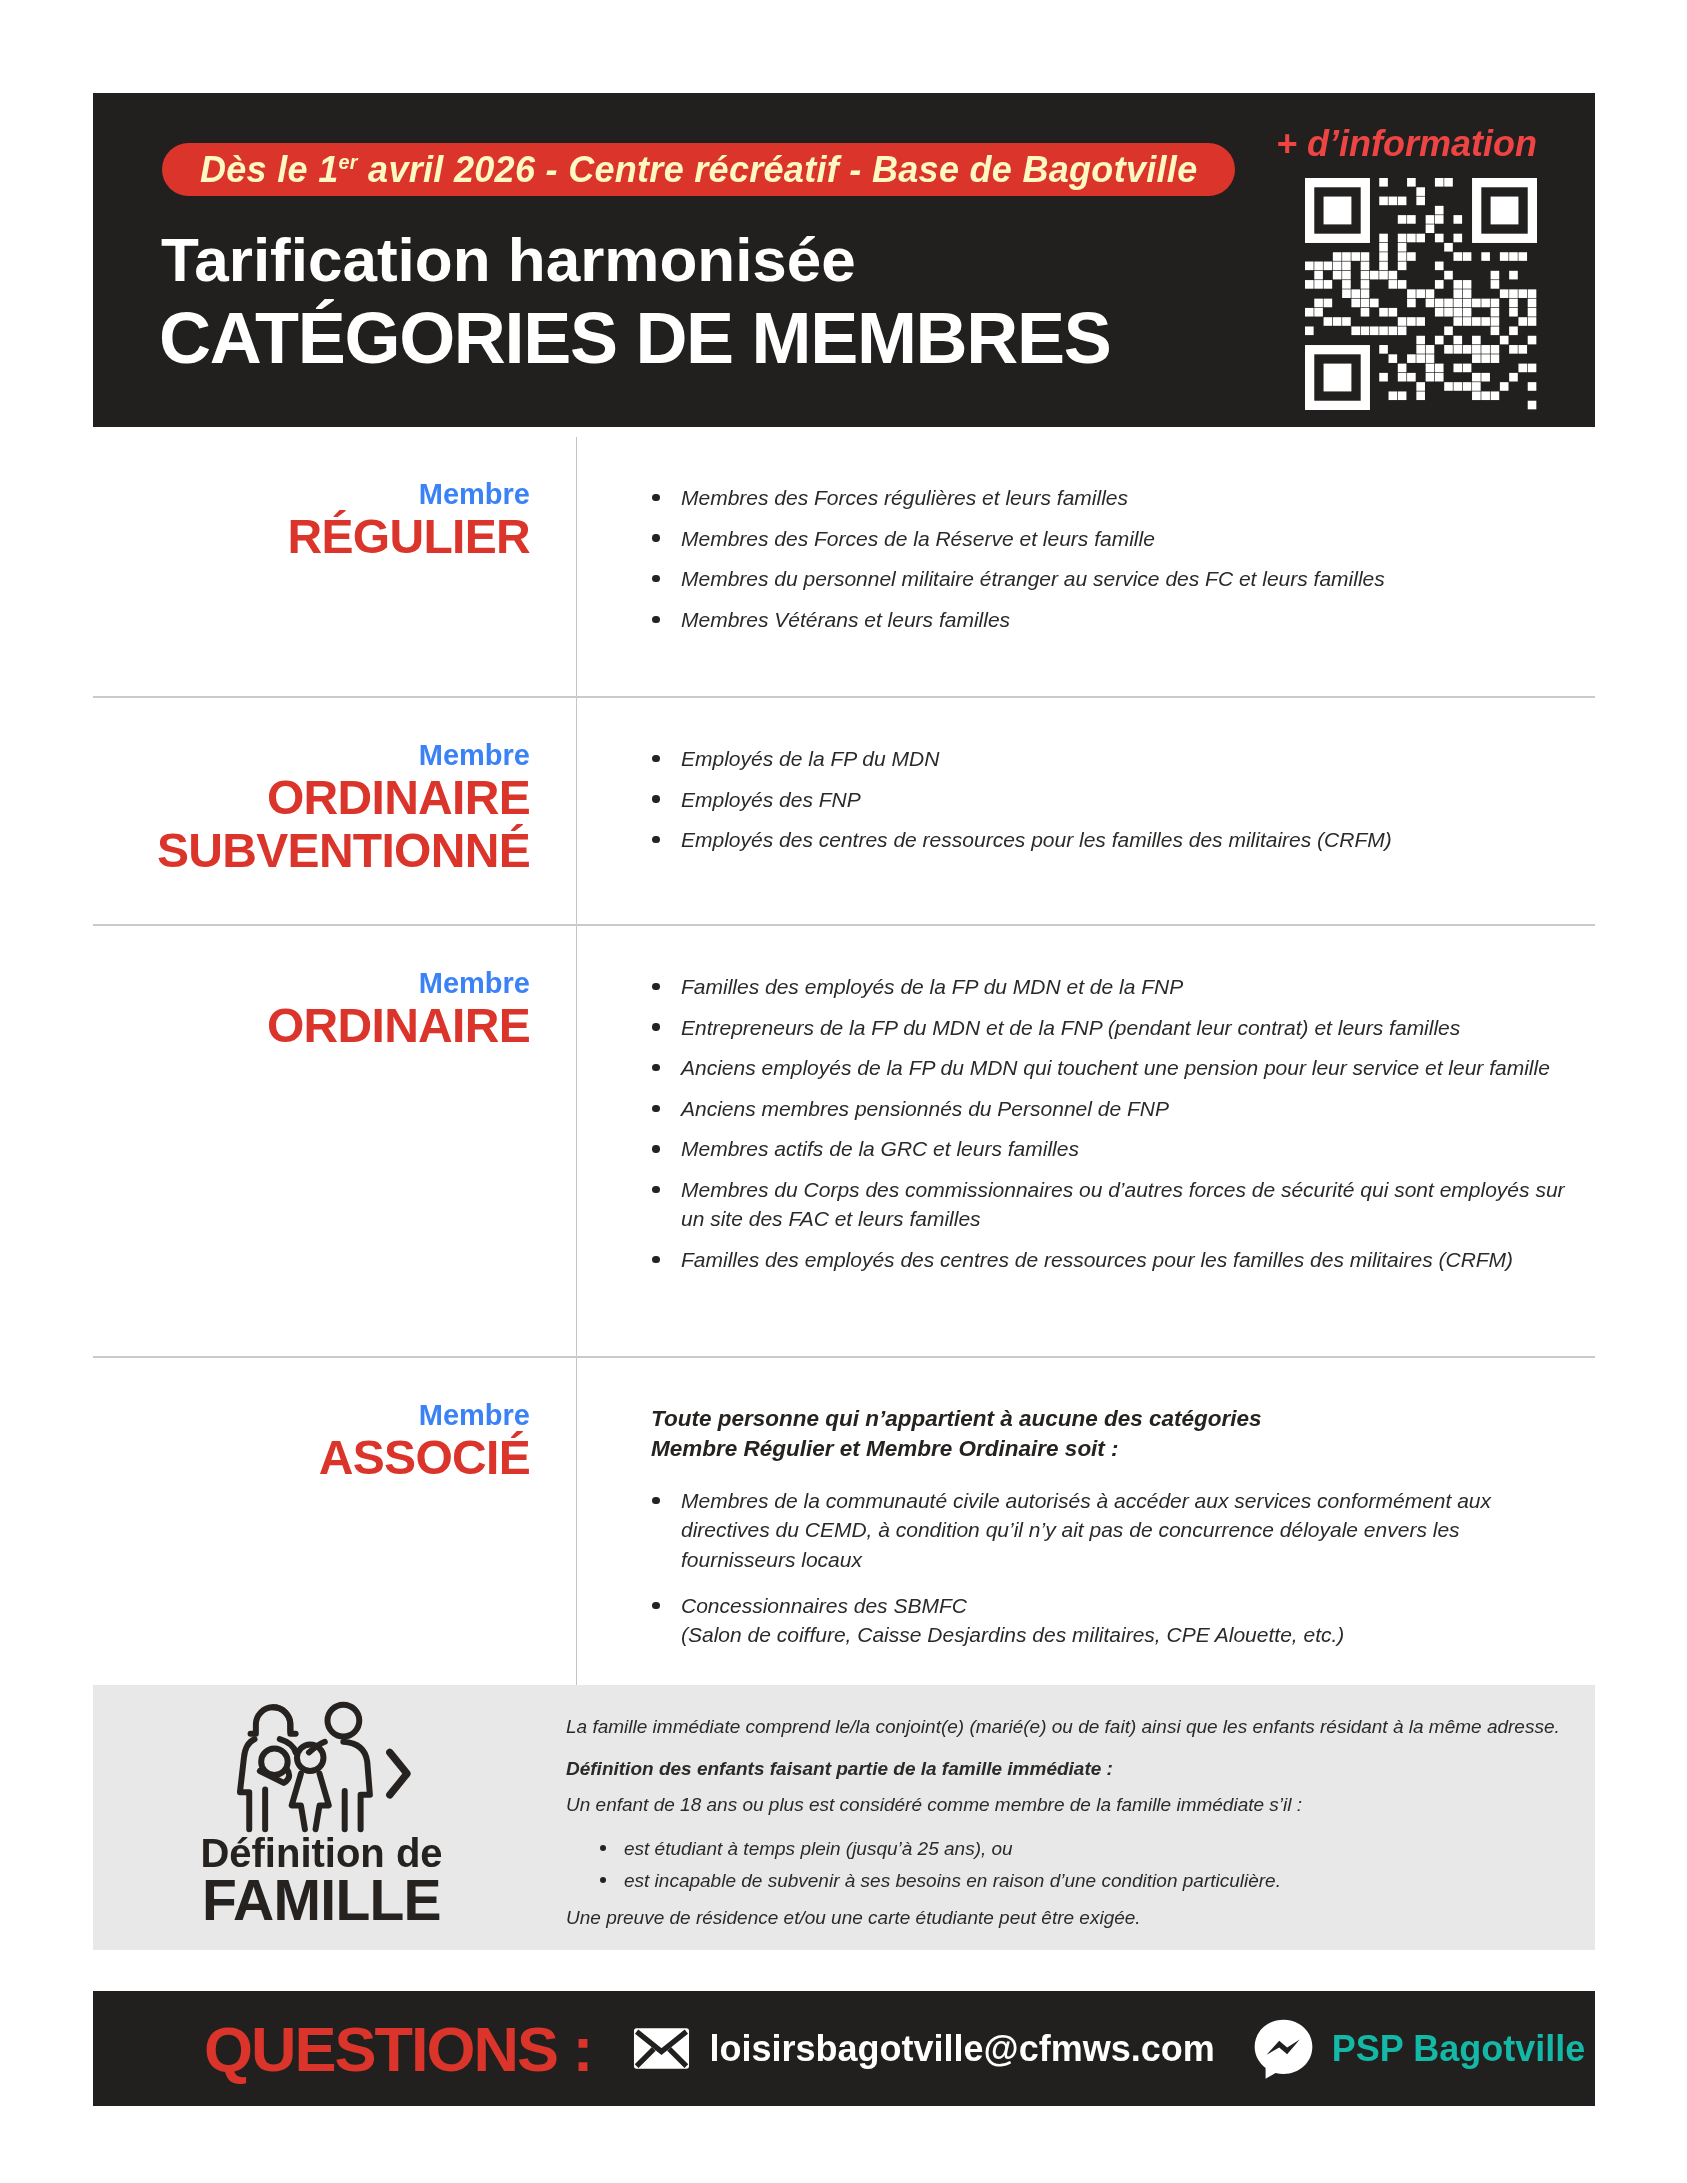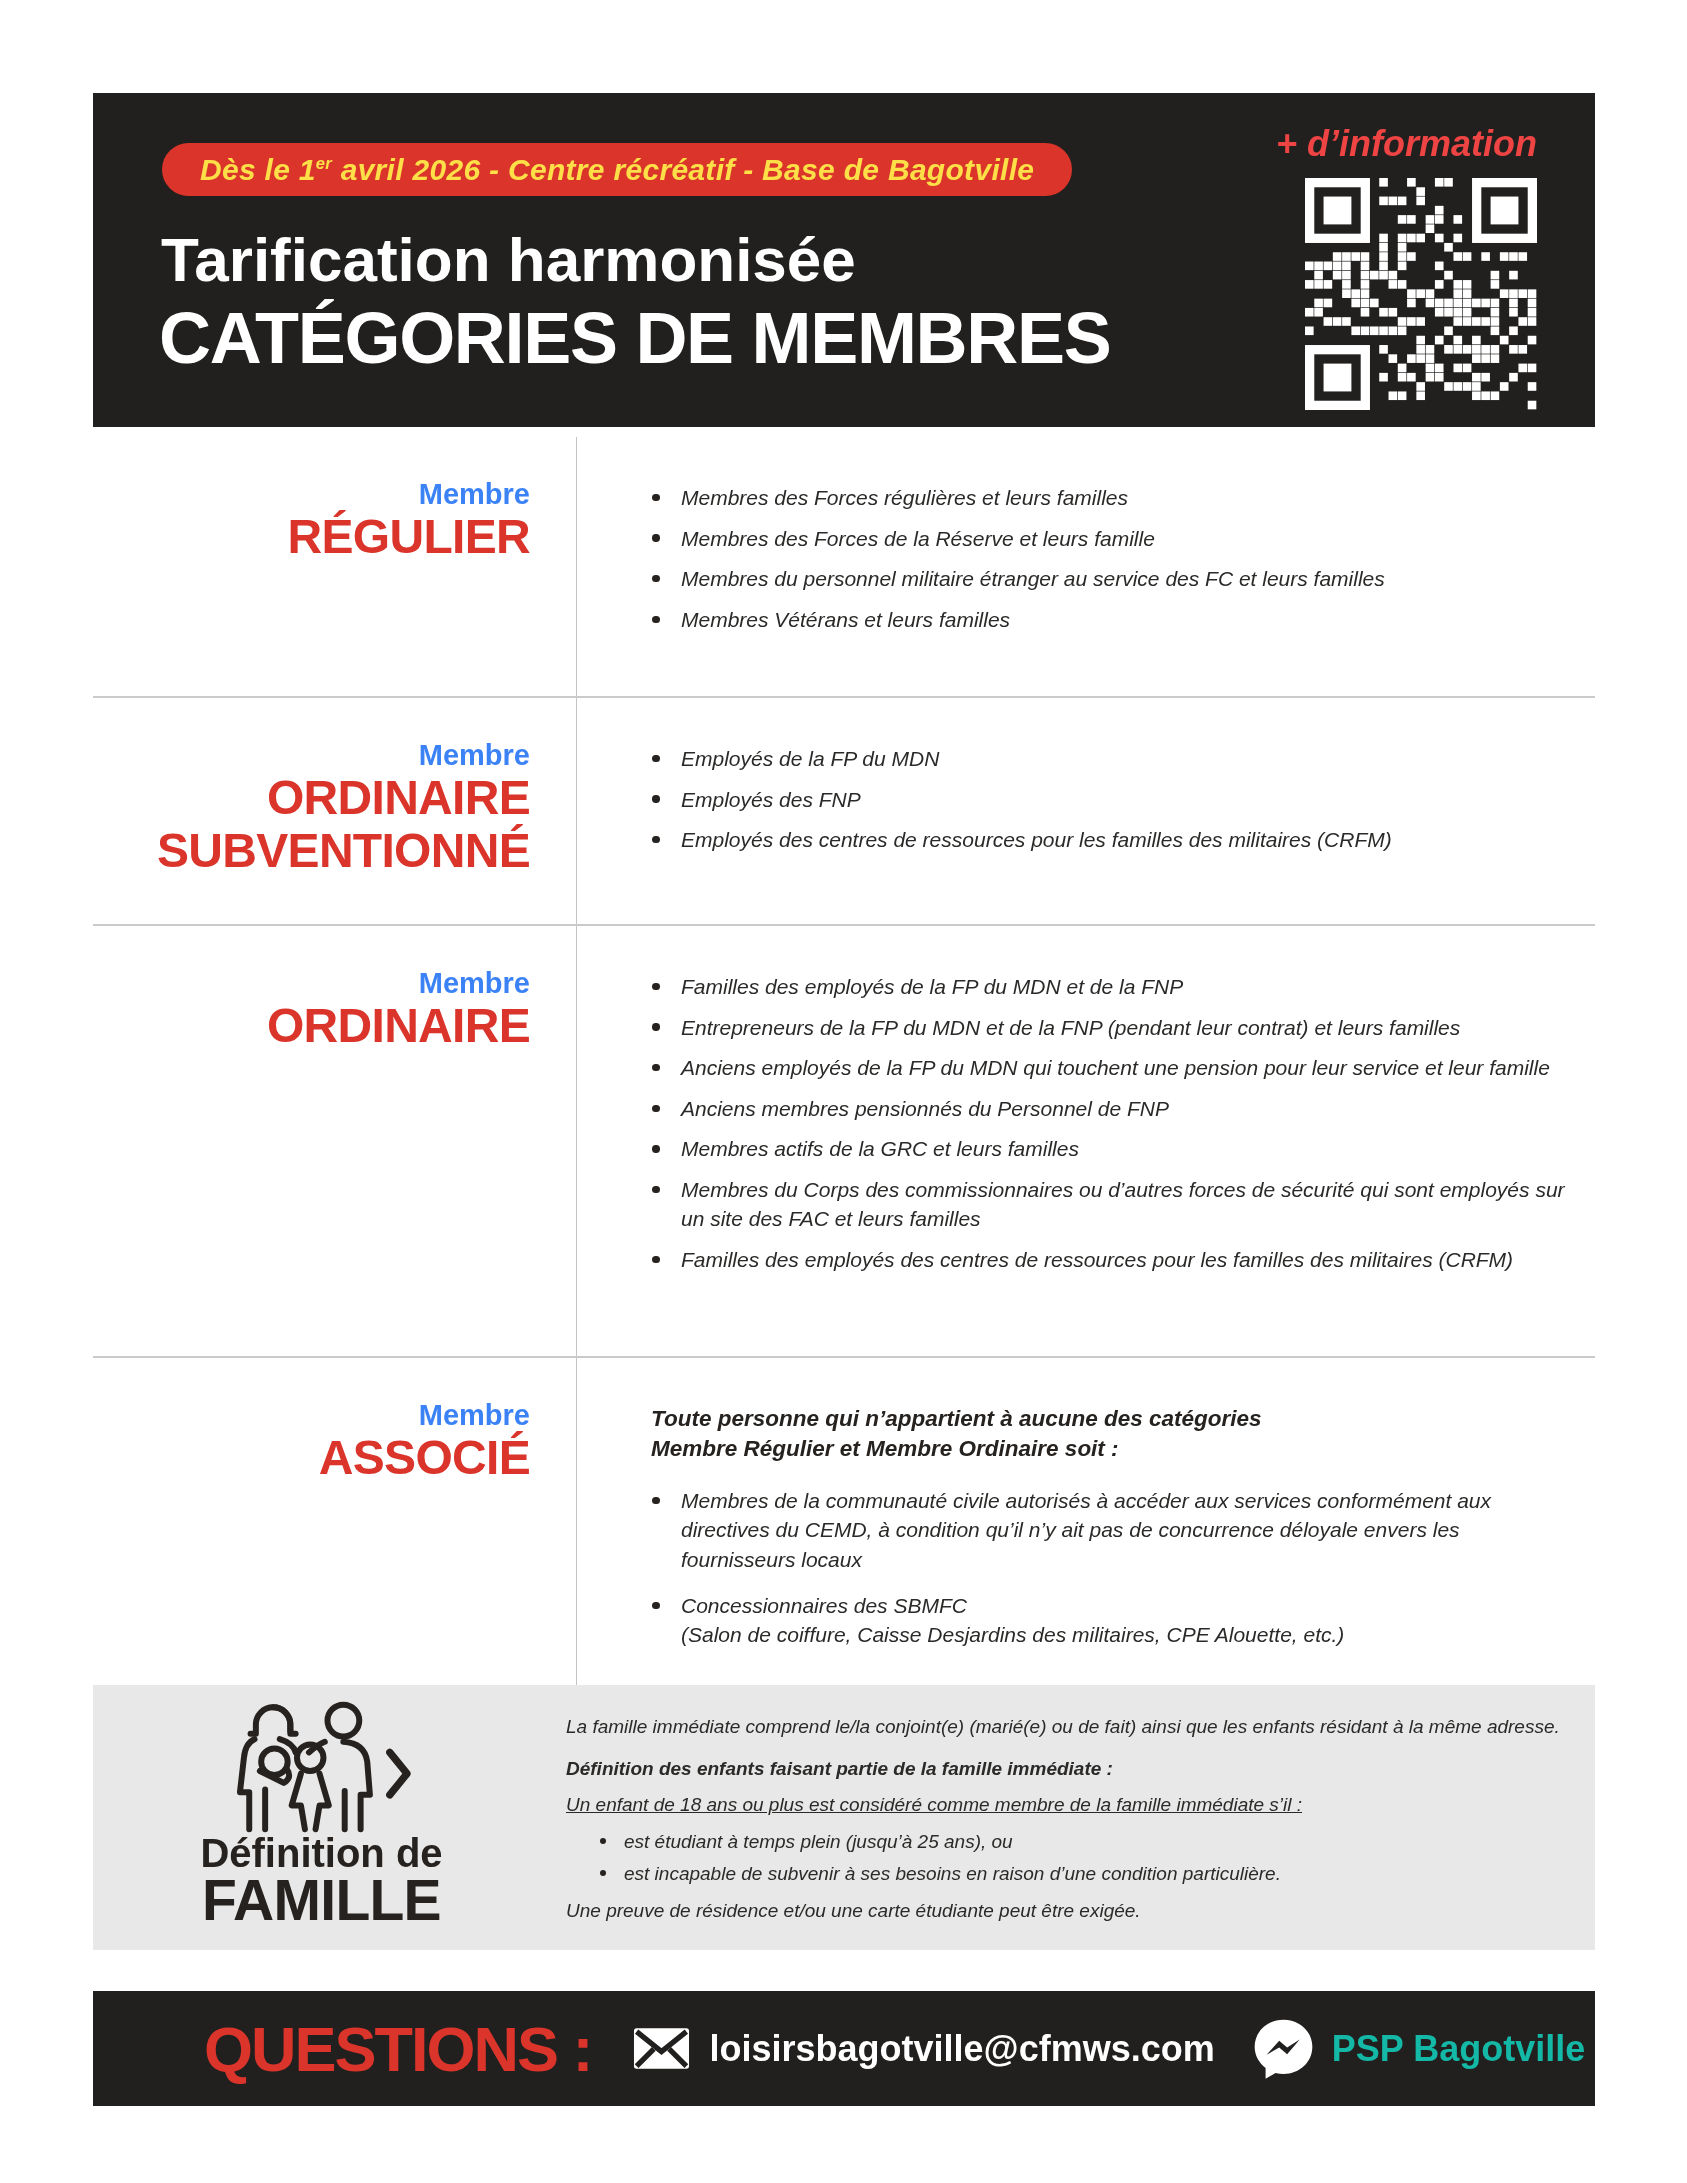--- a/index.html
+++ b/index.html
@@ -10,21 +10,21 @@
   
   .header{
     position:absolute;left:93px;top:93px;width:1502px;height:334px;
     background:#22201e;
   }
   .pill{
     position:absolute;left:69px;top:50px;height:53px;
     background:#da342b;border-radius:30px;
     display:inline-flex;align-items:center;padding:0 38px;
   }
-  .pill-text{font-size:30px;font-weight:bold;font-style:italic;color:#fde047;white-space:nowrap;letter-spacing:0.3px;}
+  .pill-text{font-size:36px;font-weight:bold;font-style:italic;color:#fef9c3;white-space:nowrap;letter-spacing:0.3px;}
   .pill-text sup{font-size:0.55em;line-height:0;}
   .title1{
     position:absolute;left:68px;top:131px;
     font-size:62px;font-weight:700;color:#ffffff;letter-spacing:0;white-space:nowrap;
   }
   .title2{
     position:absolute;left:66px;top:204px;
     font-size:72px;font-weight:900;color:#ffffff;letter-spacing:-1.3px;white-space:nowrap;
   }
   .qr-label{
@@ -68,21 +68,21 @@
   }
   .family-icon{margin-top:13.2px;}
   .band-label-top{font-size:40px;font-weight:800;color:#26221f;line-height:1;margin-top:-1.3px;}
   .band-label-main{font-size:57px;font-weight:900;color:#26221f;line-height:0.95;letter-spacing:-0.7px;}
   .band-right{
     position:absolute;left:473px;top:29px;width:1022px;
     font-size:19px;font-style:italic;color:#2b2a28;line-height:1.35;
   }
   .b-line1{margin-bottom:16px;}
   .b-heading{font-weight:bold;margin-bottom:10.6px;}
-  .b-line2{margin-bottom:11px;text-decoration:underline;}
+  .b-line2{margin-bottom:18px;}
   ul.band-bullets{list-style:none;margin:0;padding:0 0 0 34px;}
   ul.band-bullets li{position:relative;padding-left:24px;margin-bottom:6.6px;}
   ul.band-bullets li::before{
     content:"";position:absolute;left:0;top:0.5em;width:6px;height:6px;border-radius:50%;background:#26221f;
   }
   .b-line3{margin-top:12px;}
   
   .footer{
     position:absolute;left:93px;top:1991px;width:1502px;height:115px;background:#22201e;
     display:flex;align-items:center;

